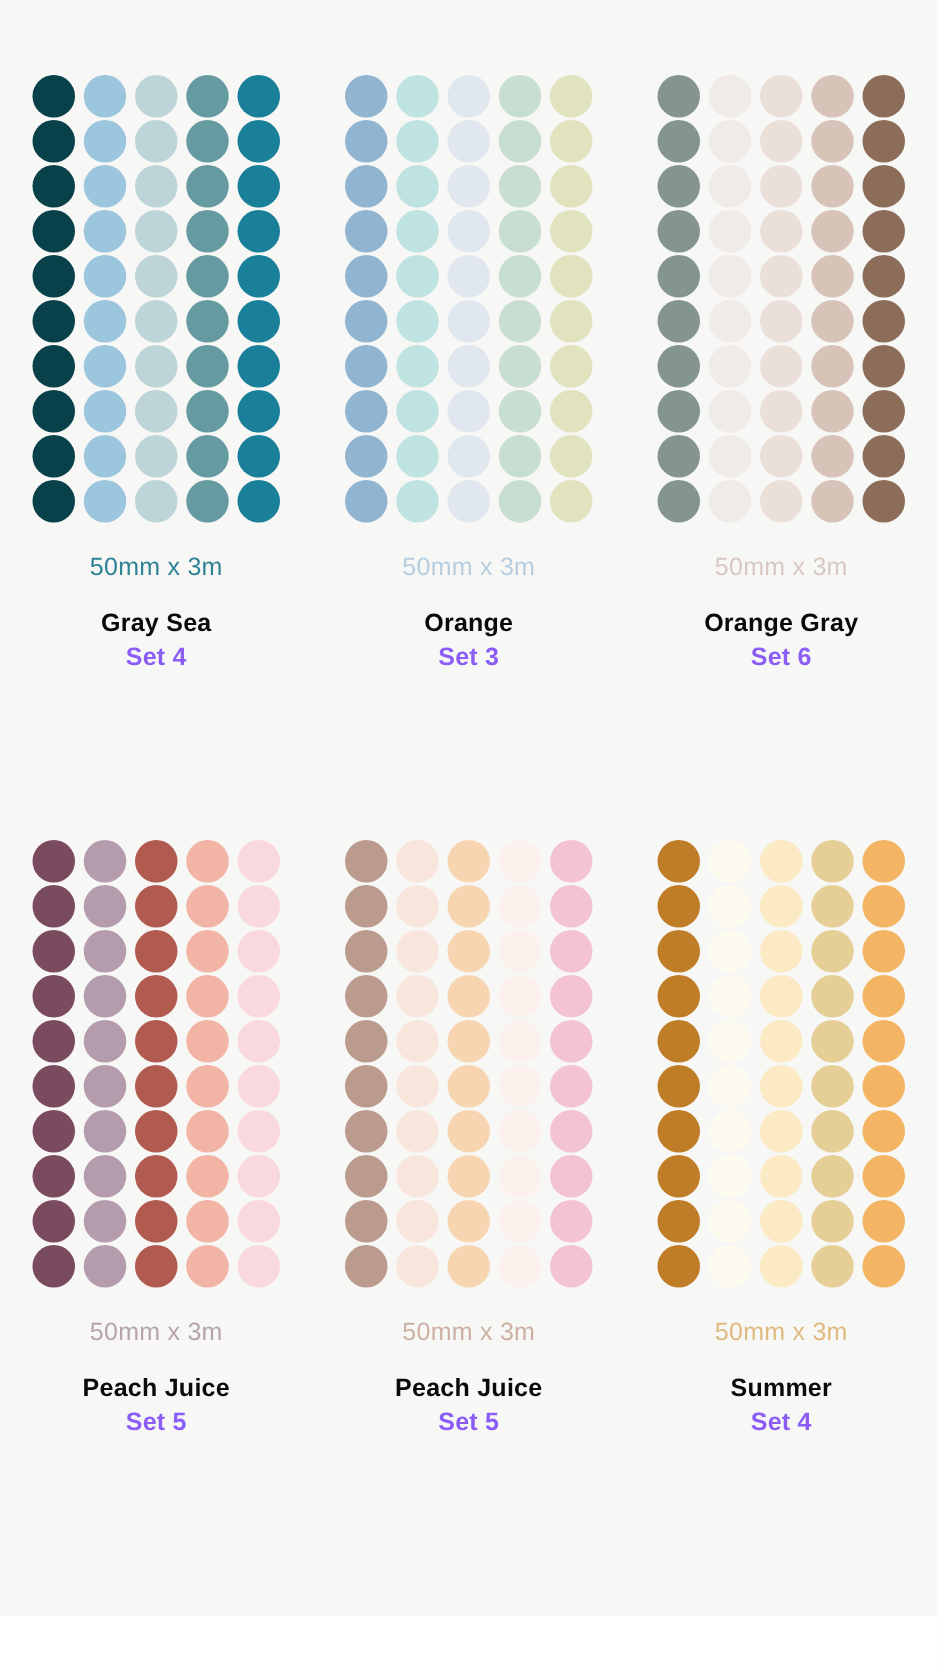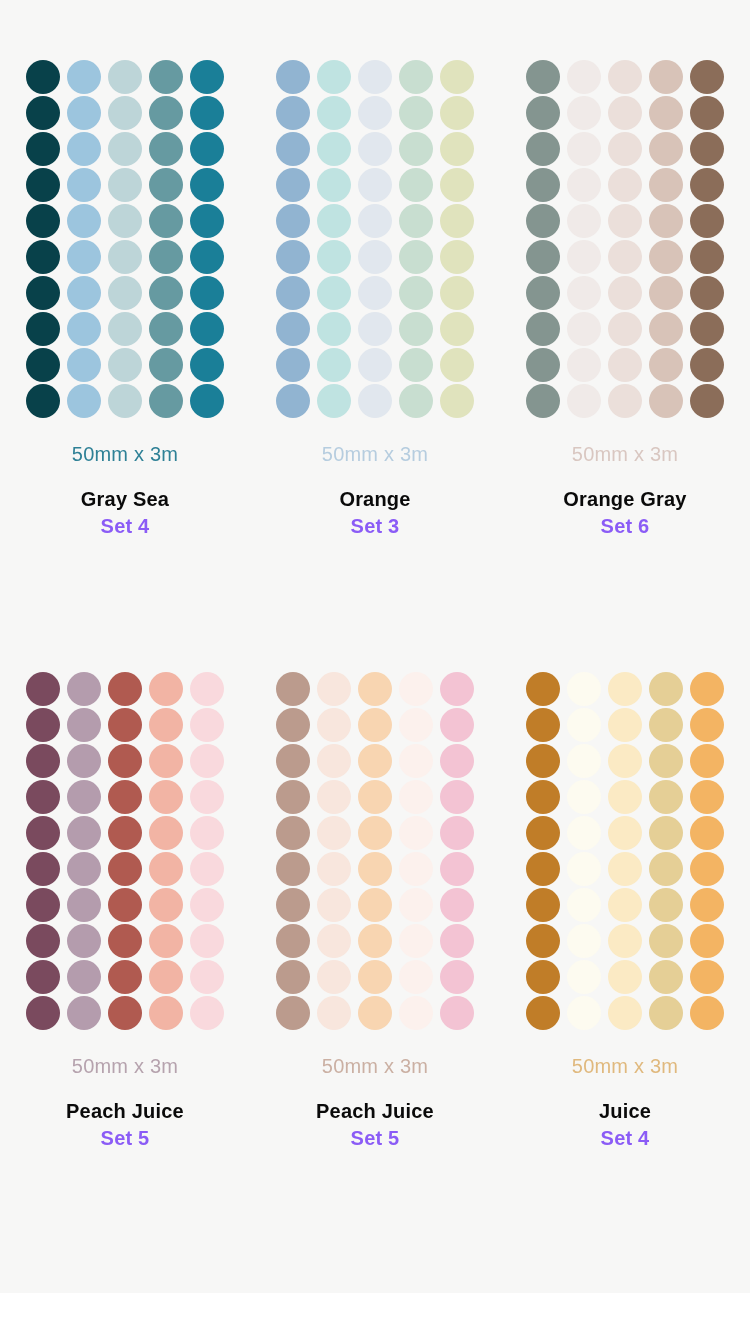--- a/index.html
+++ b/index.html
@@ -497,20 +497,20 @@
               <div class="dot" style="background: rgb(243, 180, 99);"></div>
               <div class="dot" style="background: rgb(243, 180, 99);"></div>
               <div class="dot" style="background: rgb(243, 180, 99);"></div>
               <div class="dot" style="background: rgb(243, 180, 99);"></div>
               <div class="dot" style="background: rgb(243, 180, 99);"></div>
               <div class="dot" style="background: rgb(243, 180, 99);"></div>
               <div class="dot" style="background: rgb(243, 180, 99);"></div>
             </div>
           </div>
           <div class="size-label" style="color: rgb(224, 185, 126);">50mm x 3m</div>
-          <div class="set-name">Juice</div>
+          <div class="set-name">Summer</div>
           <div class="set-num">Set 4</div>
         </div>
       </div>
   </div>
 
   <div class="bottom-strip"></div>
 </div>
 
 </body></html>

